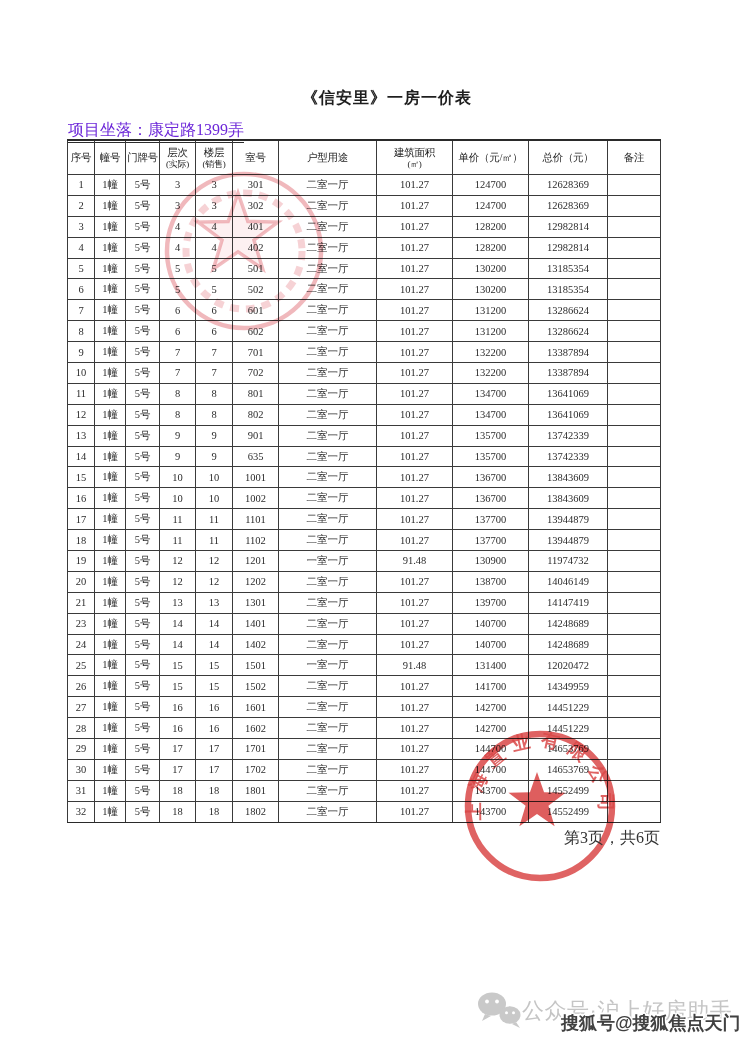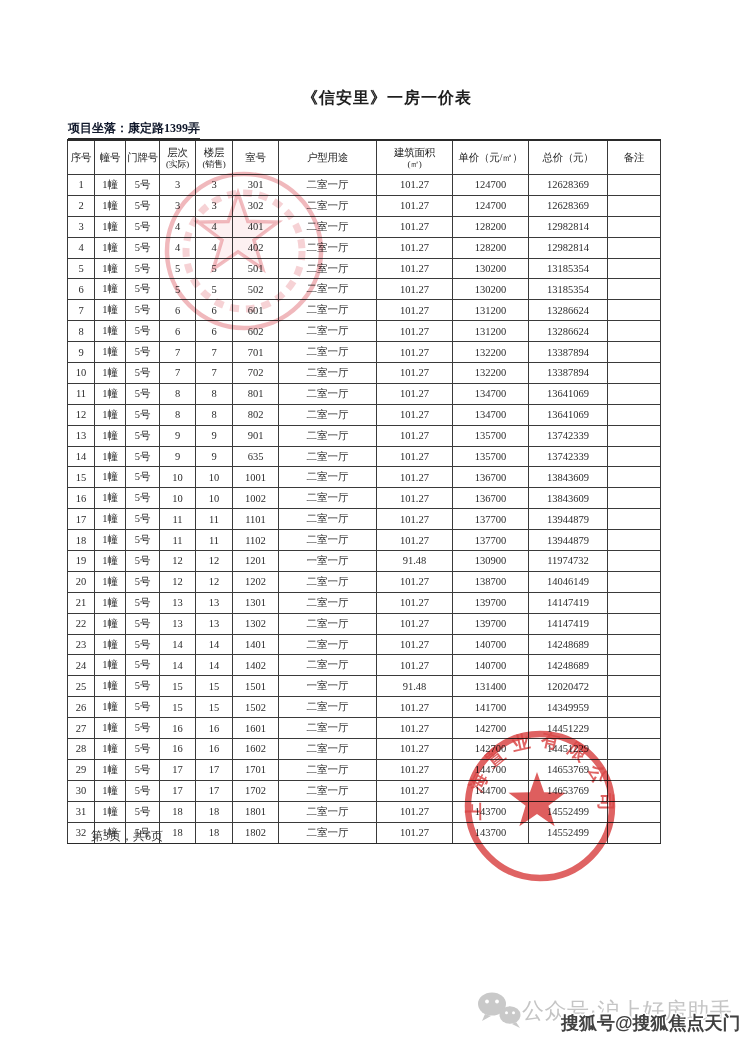--- a/index.html
+++ b/index.html
@@ -5,41 +5,41 @@
   html,body{margin:0;padding:0;}
   body{
     width:740px;height:1046px;position:relative;background:#ffffff;
     font-family:"Liberation Serif", serif;color:#262626;overflow:hidden;
   }
   .doc-title{
     position:absolute;top:88px;left:1px;width:740px;text-align:center;
     font-size:16px;font-weight:bold;letter-spacing:1px;color:#1e1e1e;margin-left:16px;
   }
   .project-line{
-    position:absolute;top:120px;left:68px;font-size:12px;font-weight:bold;
-    border-bottom:1px solid #2a2a2a;padding-bottom:1px;color:#0f172a;
+    position:absolute;top:120px;left:68px;font-size:16px;font-weight:normal;
+    border-bottom:1px solid #2a2a2a;padding-bottom:1px;color:#6d28d9;
   }
   table.price-table{
     position:absolute;top:139px;left:67px;width:593px;
     border-collapse:collapse;table-layout:fixed;
   }
   .price-table th,.price-table td{
     border:1px solid #3a3a3a;text-align:center;vertical-align:middle;
     padding:0;overflow:hidden;white-space:nowrap;
   }
   .price-table thead th{
     height:33px;font-size:10.5px;font-weight:normal;letter-spacing:-0.3px;
     border-top:2px solid #2a2a2a;color:#1f1f1f;margin-top:14px;
   }
   .price-table thead th .sub{font-size:9px;line-height:9px;}
   .price-table tbody td{height:19.9px;font-size:10.5px;color:#2b2b2b;}
   .price-table tbody tr:last-child td{border-bottom:1.5px solid #2a2a2a;}
   .page-footer{
-    position:absolute;top:828px;left:67px;width:593px;text-align:left;
-    font-size:12px;color:#333;margin-left:24px;
+    position:absolute;top:828px;left:67px;width:593px;text-align:right;
+    font-size:16px;color:#333;
   }
   .stamp{position:absolute;pointer-events:none;mix-blend-mode:multiply;}
   .wm-gray{
     position:absolute;top:996px;left:522px;font-size:22px;letter-spacing:0.5px;
     color:#c5c5c5;font-family:"Liberation Sans", sans-serif;white-space:nowrap;
   }
   .wm-sohu{
     position:absolute;top:1011px;left:561px;font-size:18px;font-weight:bold;
     color:#414141;font-family:"Liberation Sans", sans-serif;white-space:nowrap;
     text-shadow:-1px -1px 0 #fff,1px -1px 0 #fff,-1px 1px 0 #fff,1px 1px 0 #fff,0 2px 0 #fff,0 -2px 0 #fff;
@@ -375,33 +375,20 @@
         <td>13</td>
         <td>13</td>
         <td>1301</td>
         <td>二室一厅</td>
         <td>101.27</td>
         <td>139700</td>
         <td>14147419</td>
         <td></td>
       </tr>
       <tr>
-        <td>22</td>
-        <td>1幢</td>
-        <td>5号</td>
-        <td>13</td>
-        <td>13</td>
-        <td>1302</td>
-        <td>二室一厅</td>
-        <td>101.27</td>
-        <td>139700</td>
-        <td>14147419</td>
-        <td></td>
-      </tr>
-      <tr>
         <td>23</td>
         <td>1幢</td>
         <td>5号</td>
         <td>14</td>
         <td>14</td>
         <td>1401</td>
         <td>二室一厅</td>
         <td>101.27</td>
         <td>140700</td>
         <td>14248689</td>

